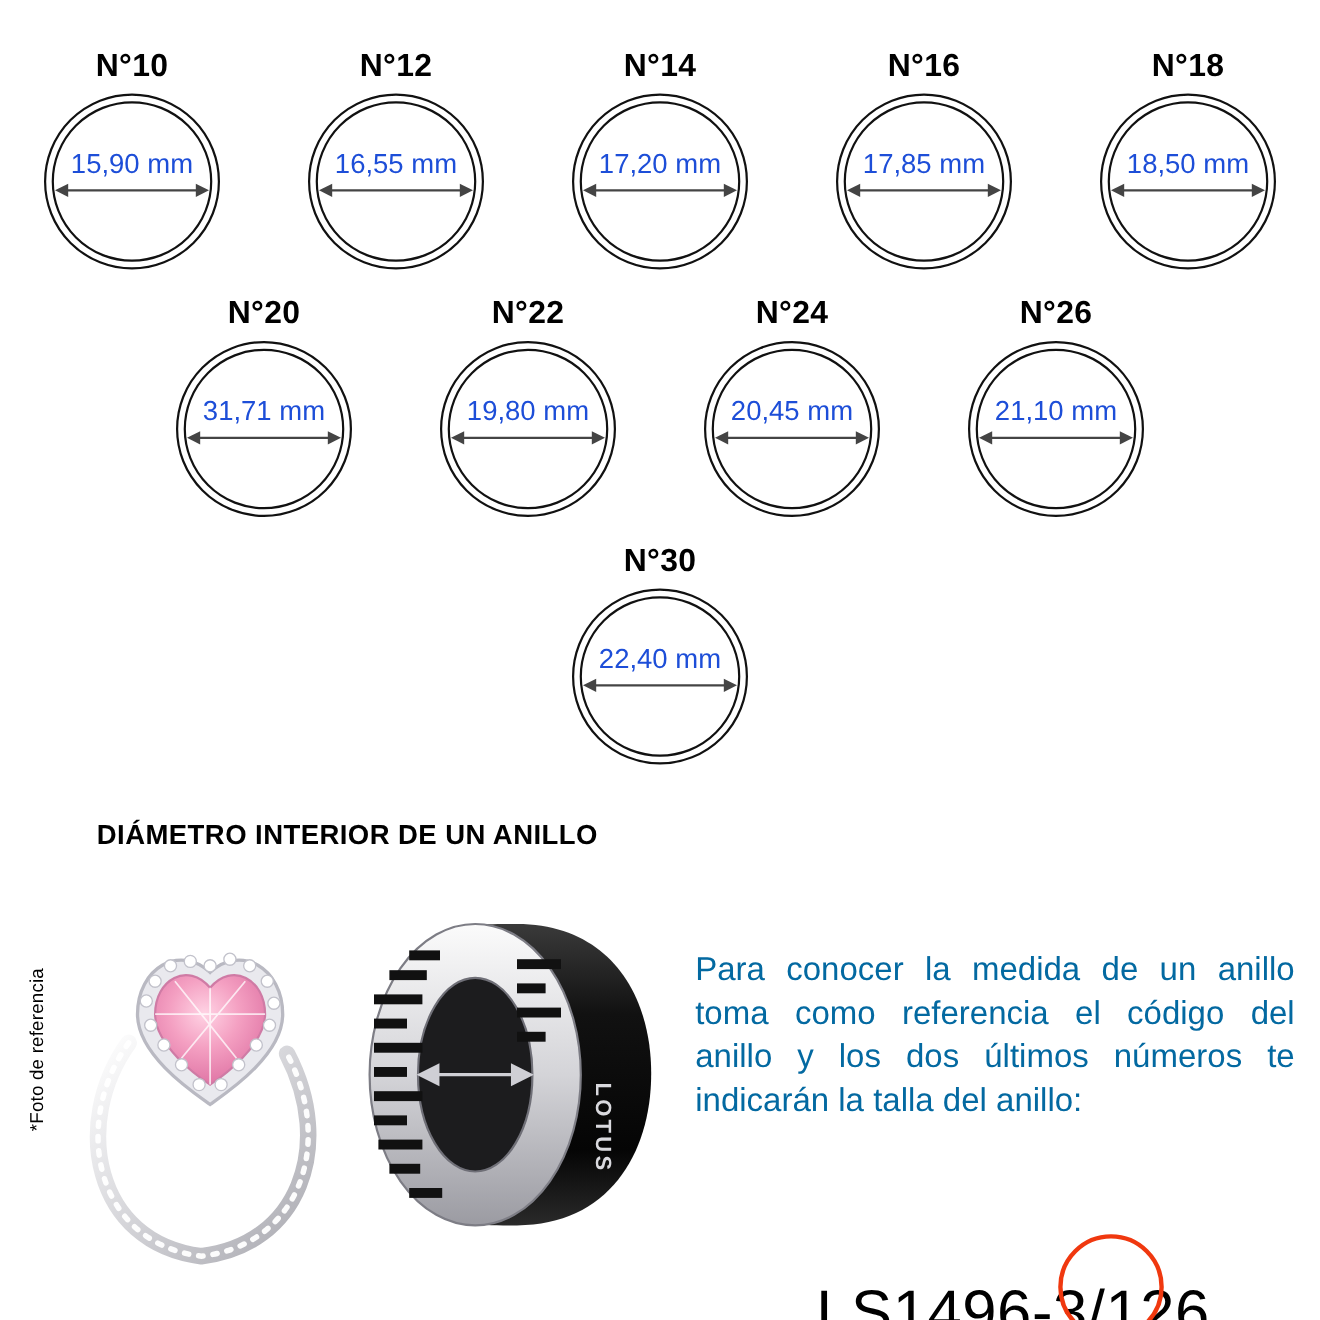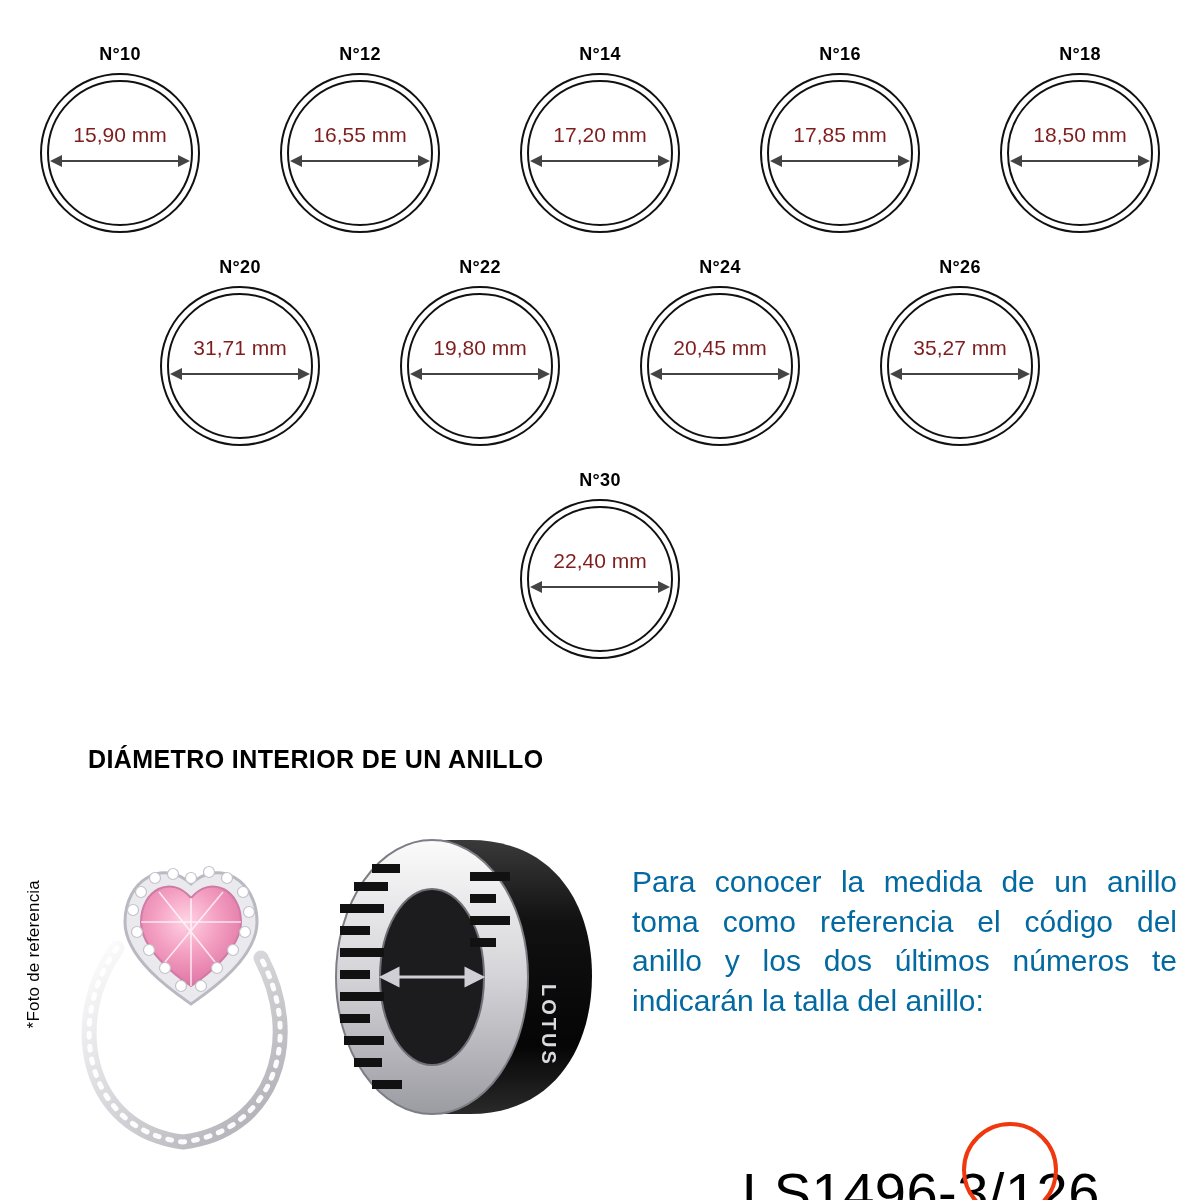--- a/index.html
+++ b/index.html
@@ -28,21 +28,21 @@
     justify-content: center;
     align-items: flex-start;
   }
   .size-cell {
     width: 240px;
     display: flex;
     flex-direction: column;
     align-items: center;
   }
   .size-label {
-    font-size: 18px;
+    font-size: 29px;
     font-weight: bold;
     letter-spacing: .3px;
     margin-bottom: 8px;
   }
   .ring-wrap {
     position: relative;
     width: 160px;
     height: 160px;
   }
   .ring-outer {
@@ -60,22 +60,22 @@
     border-radius: 50%;
     box-sizing: border-box;
   }
   .mm-text {
     position: absolute;
     left: 0;
     right: 0;
     top: 50%;
     transform: translateY(-30px);
     text-align: center;
-    font-size: 21px;
-    color: #7f1d1d;
+    font-size: 25px;
+    color: #1d4ed8;
     white-space: nowrap;
   }
   .arrow-svg {
     position: absolute;
     left: 10px;
     right: 10px;
     top: 50%;
     transform: translateY(-1px);
     width: calc(100% - 20px);
     height: 18px;
@@ -265,21 +265,21 @@
           <polygon points="0,9 12,3 12,15" fill="#444"></polygon>
           <polygon points="140,9 128,3 128,15" fill="#444"></polygon>
         </svg>
       </div>
     </div>
     <div class="size-cell">
       <div class="size-label">N°26</div>
       <div class="ring-wrap">
         <div class="ring-outer"></div>
         <div class="ring-inner"></div>
-        <div class="mm-text">35,27 mm</div>
+        <div class="mm-text">21,10 mm</div>
         <svg class="arrow-svg" viewBox="0 0 140 18" preserveAspectRatio="none">
           <line x1="6" y1="9" x2="134" y2="9" stroke="#444" stroke-width="2"></line>
           <polygon points="0,9 12,3 12,15" fill="#444"></polygon>
           <polygon points="140,9 128,3 128,15" fill="#444"></polygon>
         </svg>
       </div>
     </div>
   </div>
 
   <div class="size-row row-3">

